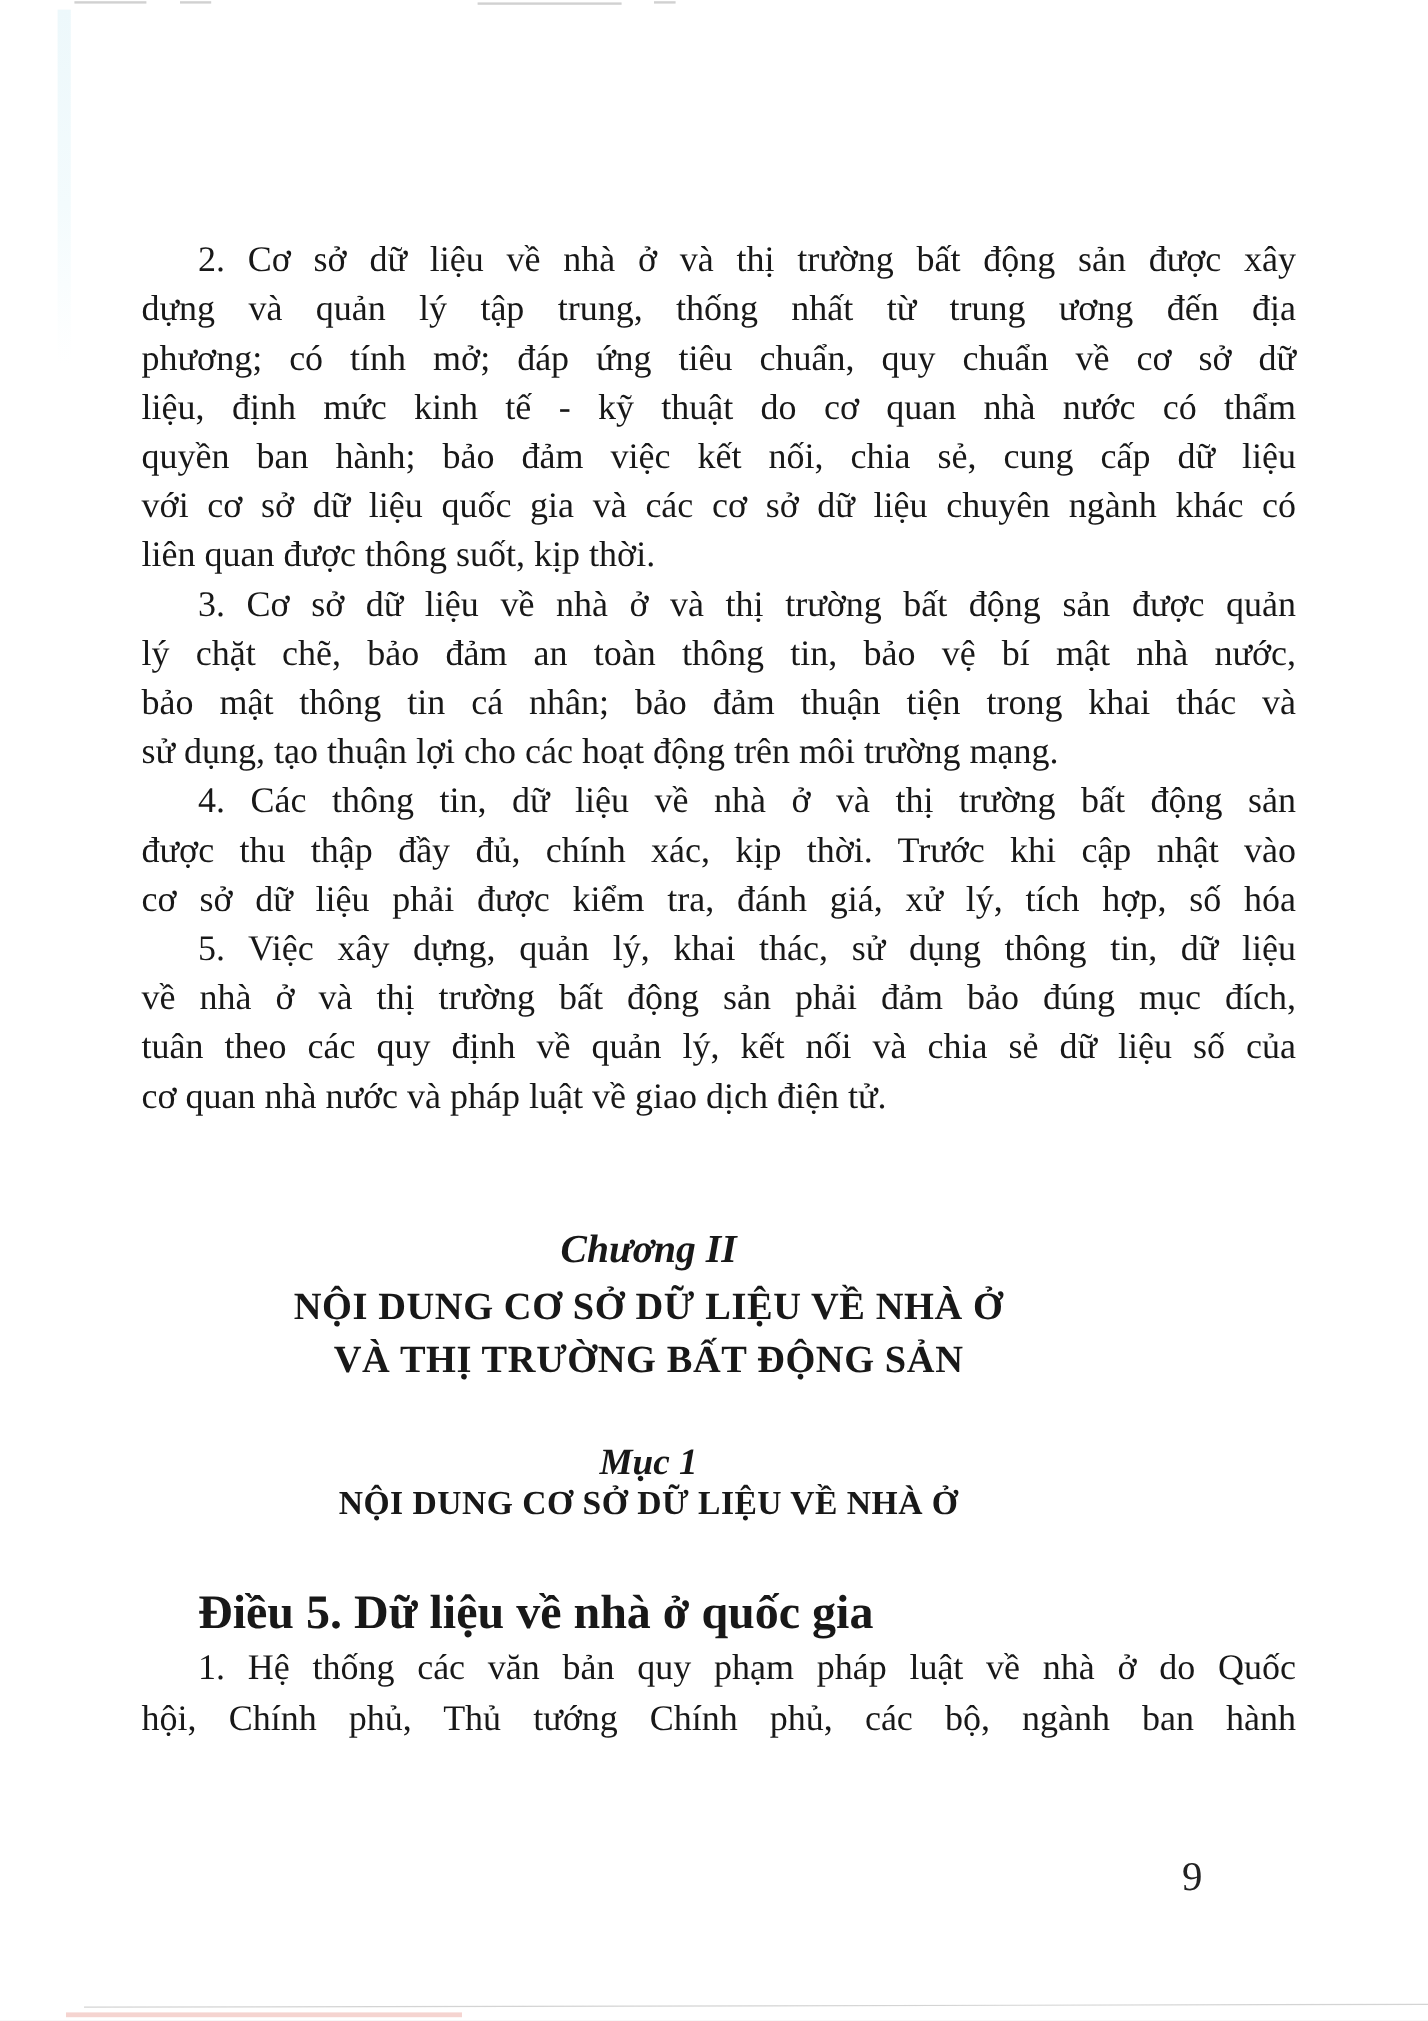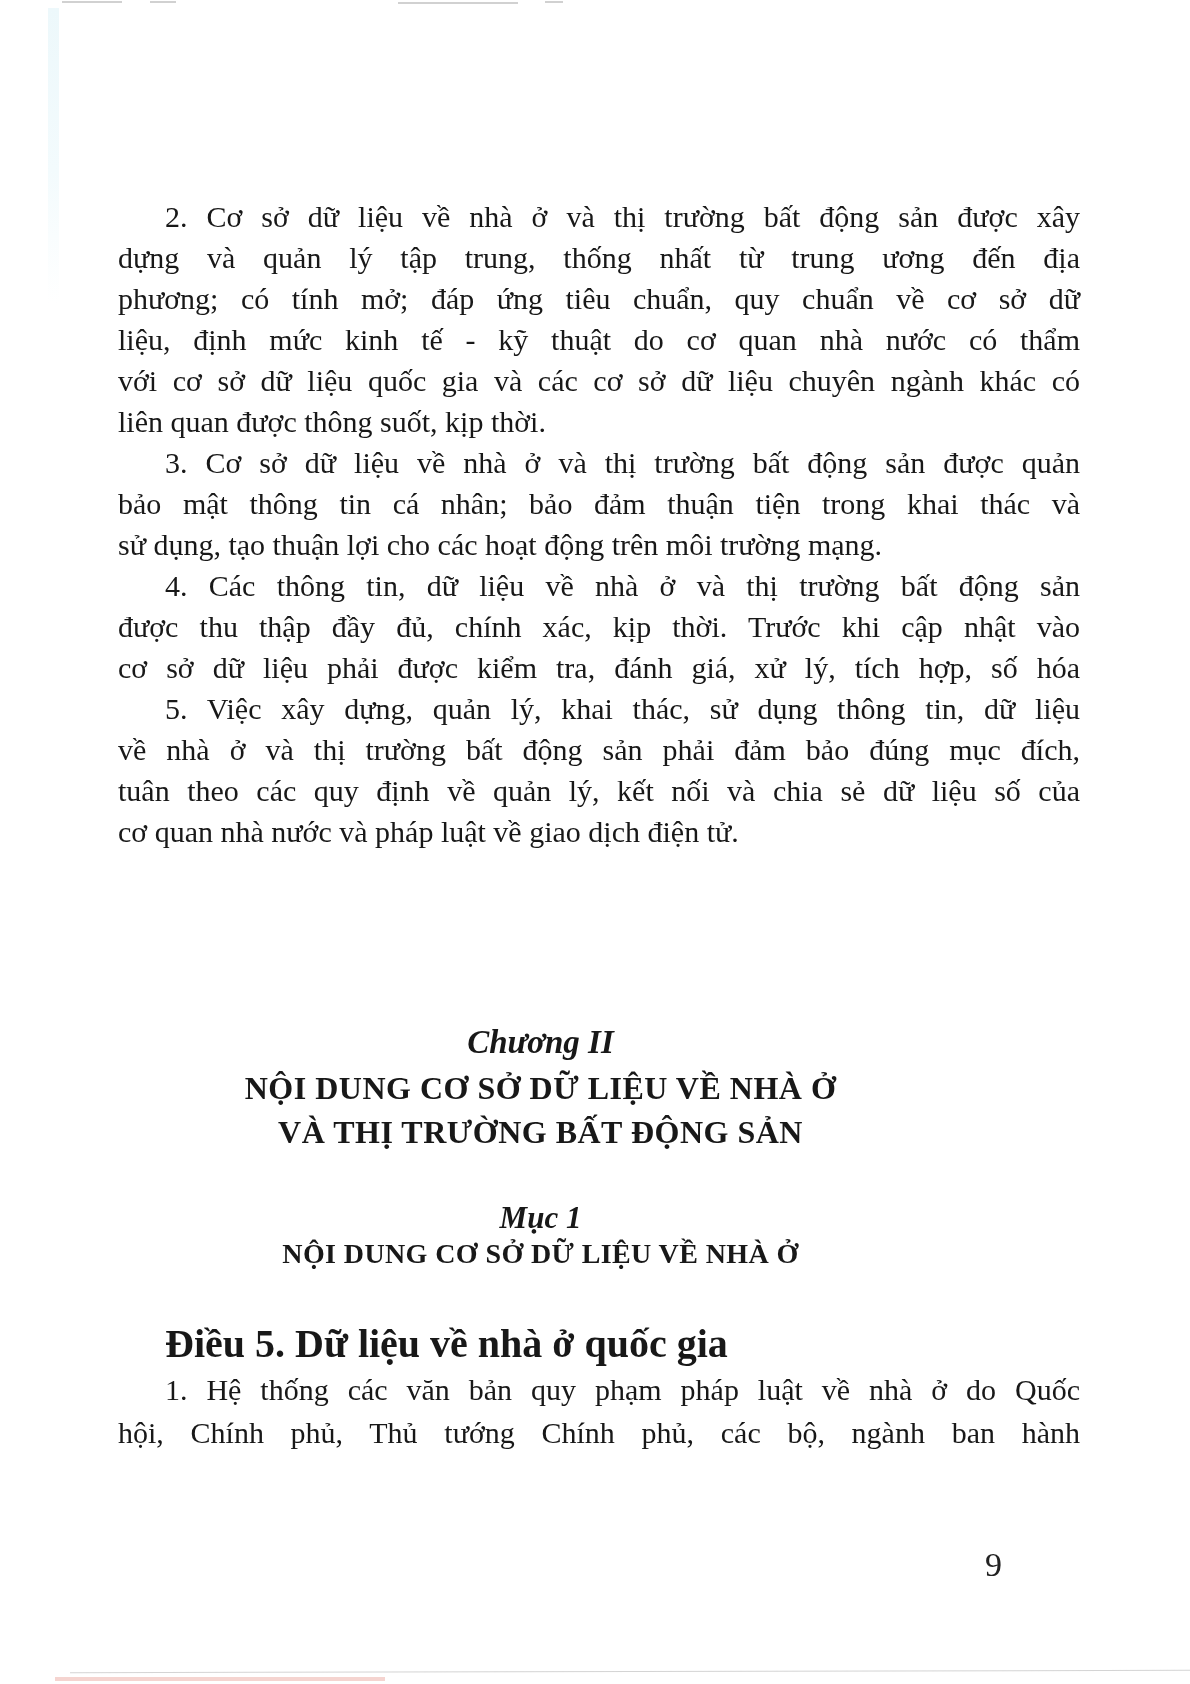--- a/index.html
+++ b/index.html
@@ -77,25 +77,27 @@
   </div>
   <div class="artifact-bottom-line"></div>
   <div class="artifact-bottom-pink"></div>
 
   <div class="textcol body-text" id="intro-paragraphs">
       <div class="para">
         <div class="line first">2. Cơ sở dữ liệu về nhà ở và thị trường bất động sản được xây</div>
         <div class="line">dựng và quản lý tập trung, thống nhất từ trung ương đến địa</div>
         <div class="line">phương; có tính mở; đáp ứng tiêu chuẩn, quy chuẩn về cơ sở dữ</div>
         <div class="line">liệu, định mức kinh tế - kỹ thuật do cơ quan nhà nước có thẩm</div>
+        <div class="line">quyền ban hành; bảo đảm việc kết nối, chia sẻ, cung cấp dữ liệu</div>
         <div class="line">với cơ sở dữ liệu quốc gia và các cơ sở dữ liệu chuyên ngành khác có</div>
         <div class="line last">liên quan được thông suốt, kịp thời.</div>
       </div>
       <div class="para">
         <div class="line first">3. Cơ sở dữ liệu về nhà ở và thị trường bất động sản được quản</div>
+        <div class="line">lý chặt chẽ, bảo đảm an toàn thông tin, bảo vệ bí mật nhà nước,</div>
         <div class="line">bảo mật thông tin cá nhân; bảo đảm thuận tiện trong khai thác và</div>
         <div class="line last">sử dụng, tạo thuận lợi cho các hoạt động trên môi trường mạng.</div>
       </div>
       <div class="para">
         <div class="line first">4. Các thông tin, dữ liệu về nhà ở và thị trường bất động sản</div>
         <div class="line">được thu thập đầy đủ, chính xác, kịp thời. Trước khi cập nhật vào</div>
         <div class="line">cơ sở dữ liệu phải được kiểm tra, đánh giá, xử lý, tích hợp, số hóa</div>
       </div>
       <div class="para">
         <div class="line first">5. Việc xây dựng, quản lý, khai thác, sử dụng thông tin, dữ liệu</div>

